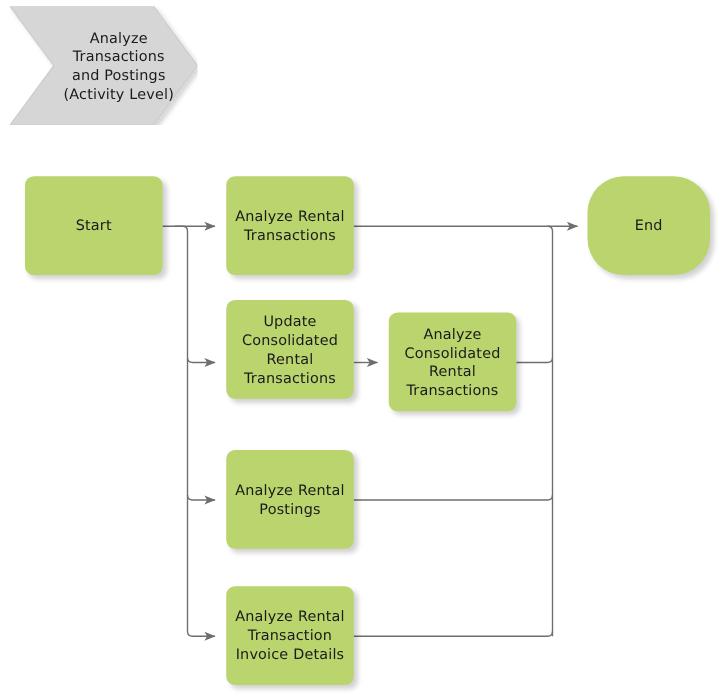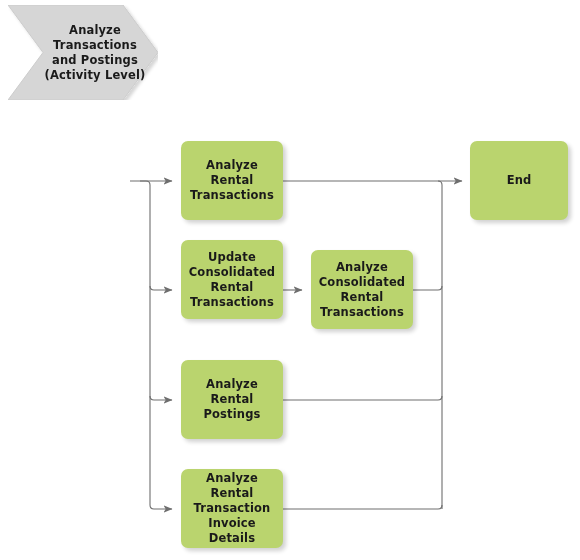--- a/index.html
+++ b/index.html
@@ -12,21 +12,20 @@
     height: 560px;
     position: relative;
     font-family: "DejaVu Sans", sans-serif;
     overflow: hidden;
   }
   #canvas {
     position: absolute;
     left: 0; top: 0;
     width: 580px;
     height: 560px;
-    font-weight: bold;
   }
   .edges {
     position: absolute;
     left: 0; top: 0;
     width: 580px;
     height: 560px;
     pointer-events: none;
   }
   .node {
     position: absolute;
@@ -118,25 +117,26 @@
       <path d="M442,509 L442,185 Q442,181 438,181"></path>
 
       <path d="M413,290 L438,290 Q442,290 442,286"></path>
 
       <path d="M283,400 L438,400 Q442,400 442,396"></path>
 
       <path d="M283,509 L438,509 Q442,509 442,505"></path>
     </g>
   </svg>
 
+  <div class="node" style="left:20px; top:141px; width:110px; height:79px;">Start</div>
 
   <div class="node" style="left:181px; top:141px; width:102px; height:79px;">Analyze Rental
 Transactions</div>
 
-  <div class="node" style="left:470px; top:141px; width:98px; height:79px;">End</div>
+  <div class="node" style="left:470px; top:141px; width:98px; height:79px;border-radius:29px;">End</div>
 
   <div class="node" style="left:181px; top:240px; width:102px; height:79px;">Update
 Consolidated
 Rental
 Transactions</div>
 
   <div class="node" style="left:311px; top:250px; width:102px; height:79px;">Analyze
 Consolidated
 Rental
 Transactions</div>

